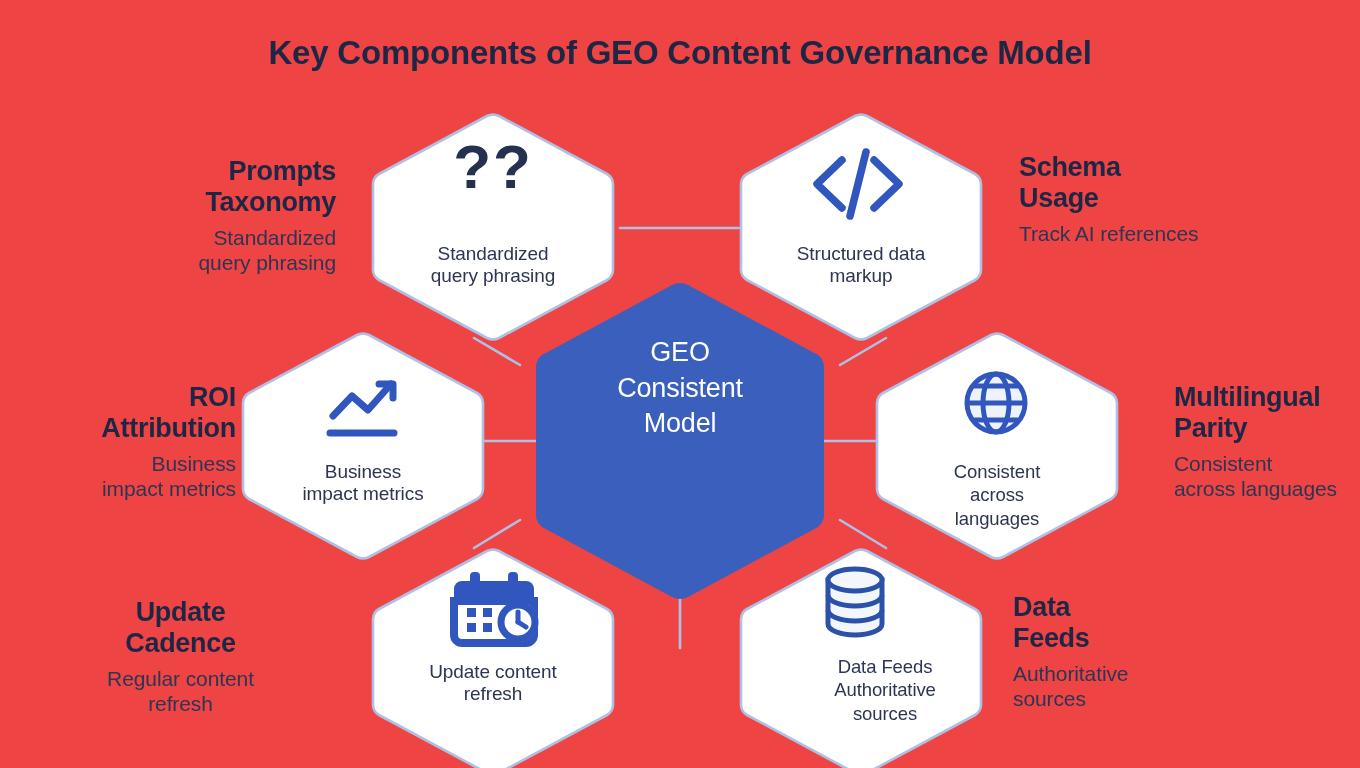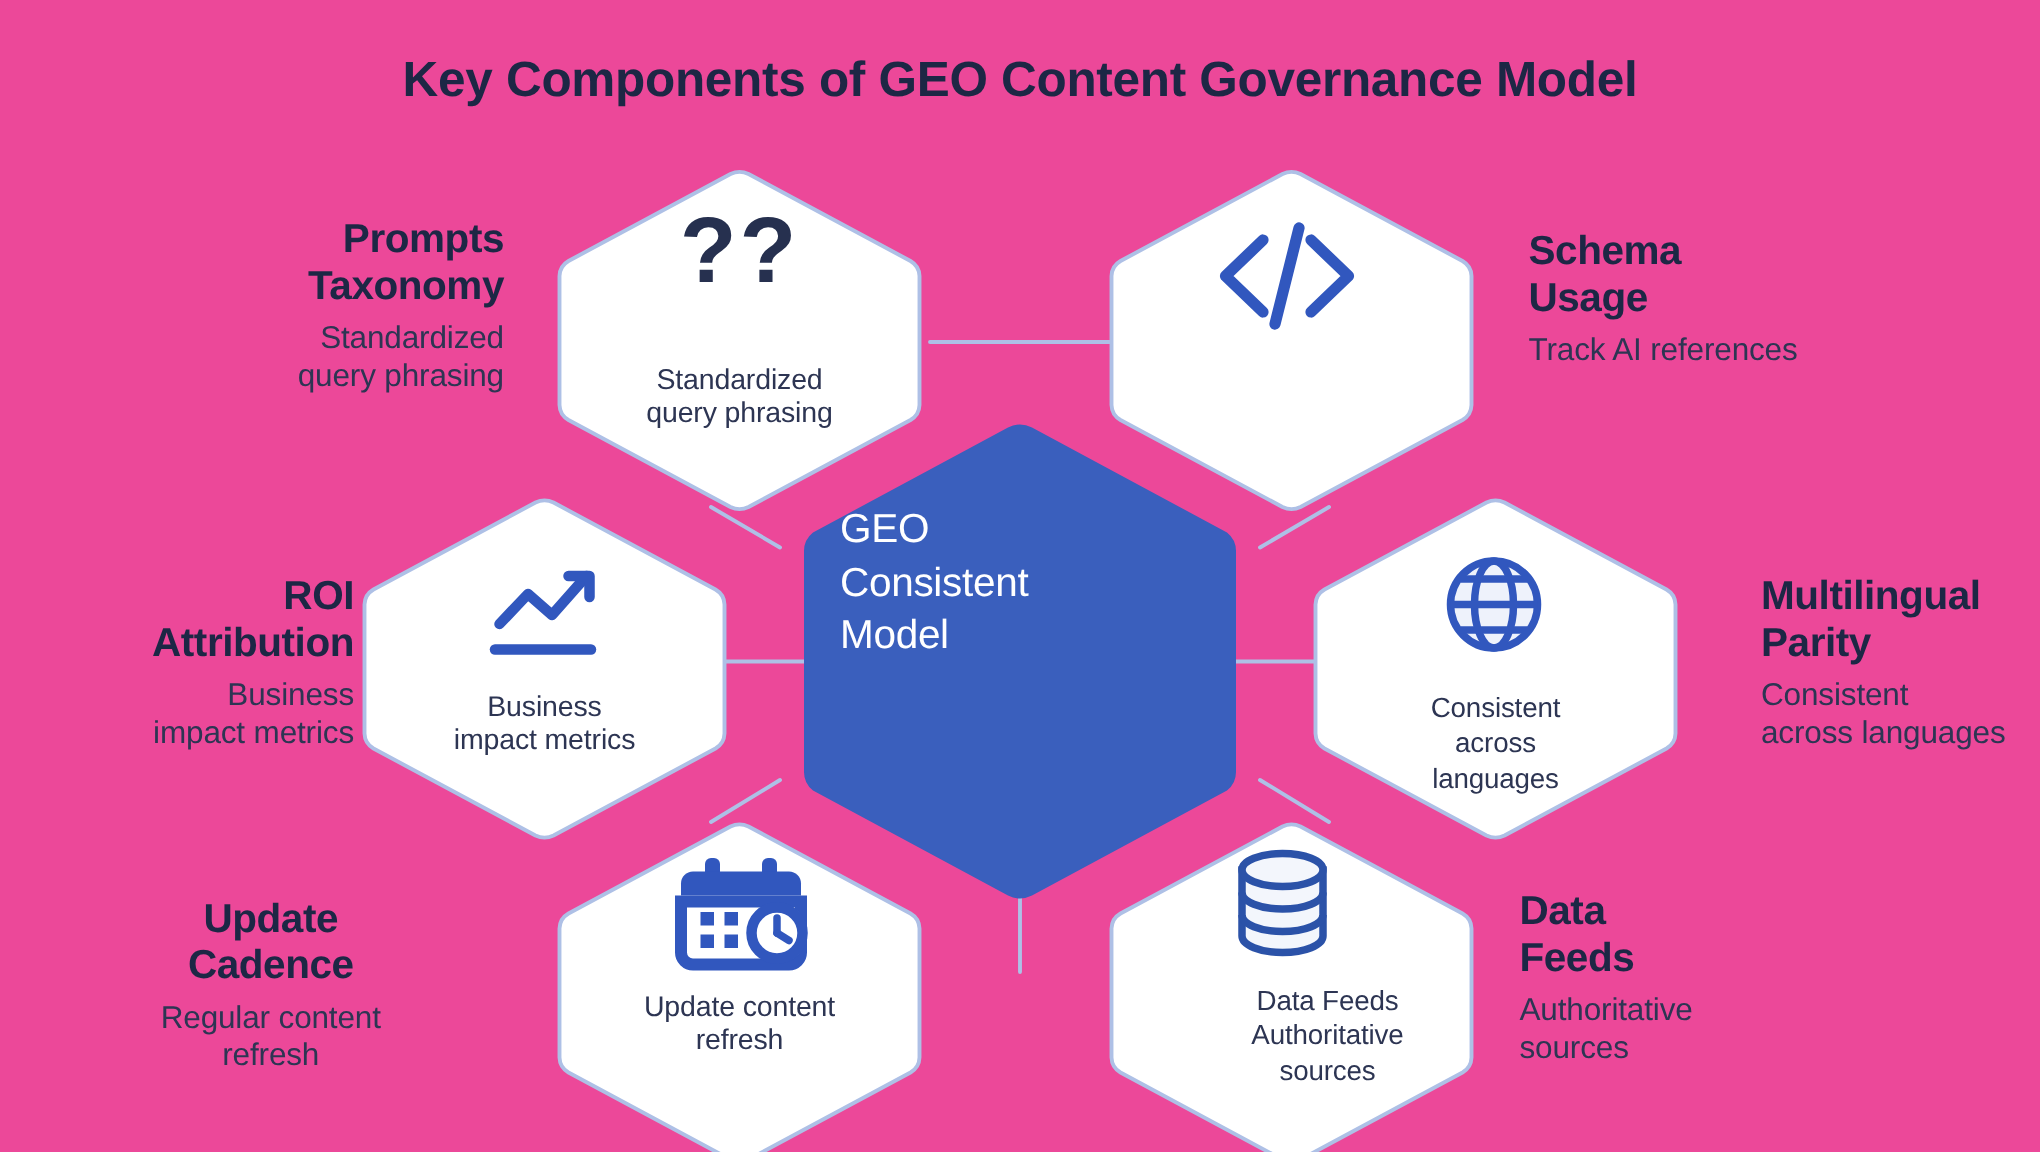--- a/index.html
+++ b/index.html
@@ -2,21 +2,21 @@
 <html><head>
 <meta charset="utf-8">
 <style>
   * { margin:0; padding:0; box-sizing:border-box; }
   html, body {
     width:1360px; height:768px;
     background:#ffffff;
     font-family:"Liberation Sans", sans-serif;
     overflow:hidden;
   }
-  #stage { position:relative; width:1360px; height:768px; background:#ec4899; }
+  #stage { position:relative; width:1360px; height:768px; background:#ef4444; }
 
   
   #title {
     position:absolute; top:34px; left:0; width:1360px;
     text-align:center;
     font-size:33px; font-weight:bold; letter-spacing:-0.2px;
     color:#1d2745;
     white-space:nowrap;
   }
 
@@ -34,41 +34,41 @@
   .hex-text {
     font-size:19px; color:#2d3553; line-height:1.18;
     font-weight:400; letter-spacing:-0.1px;
   }
   .hex-text-3 { font-size:18.5px; line-height:1.25; }
 
   
   #center-text {
     position:absolute;
     left:560px; top:335px; width:240px;
-    text-align:left;
+    text-align:center;
     color:#ffffff;
     font-size:27px; line-height:1.32; font-weight:400;
     letter-spacing:-0.2px;
   }
 
   
   .side-label { position:absolute; }
   .side-label .lbl-title {
     font-size:27px; font-weight:bold; color:#1d2745;
     line-height:1.15; letter-spacing:-0.3px;
   }
   .side-label .lbl-sub {
     font-size:21px; font-weight:400; color:#2d3553;
     line-height:1.2; margin-top:7px; letter-spacing:-0.1px;
   }
   .side-label.right { text-align:left; }
   .side-label.left  { text-align:right; }
 
   
-  #label-prompts     { left:20px;   top:144px;  width:316px;text-align:right; }
+  #label-prompts     { left:20px;   top:156px;  width:316px;text-align:right; }
   #label-roi         { left:10px;   top:382px;  width:226px; }
   #label-update      { left:10px;   top:597px;  width:341px;text-align:center; }
   #label-schema      { left:1019px; top:152px;  width:330px; }
   #label-multiling   { left:1138px; top:382px;  width:220px;margin-left:36px; }
   #label-datafeeds   { left:1013px; top:592px;  width:330px; }
 </style>
 </head>
 <body>
 
 <div id="stage">
@@ -199,20 +199,24 @@
     <div>GEO</div>
     <div>Consistent</div>
     <div>Model</div>
   </div>
 
   <div class="hex-content" style="left:373px; top:225px; width:240px; height:80px;">
     <div class="hex-text">Standardized</div>
     <div class="hex-text">query phrasing</div>
   </div>
 
+  <div class="hex-content" style="left:741px; top:225px; width:240px; height:80px;">
+    <div class="hex-text">Structured data</div>
+    <div class="hex-text">markup</div>
+  </div>
 
   <div class="hex-content" style="left:243px; top:443px; width:240px; height:80px;">
     <div class="hex-text">Business</div>
     <div class="hex-text">impact metrics</div>
   </div>
 
   <div class="hex-content" style="left:877px; top:445px; width:240px; height:100px;">
     <div class="hex-text hex-text-3">Consistent</div>
     <div class="hex-text hex-text-3">across</div>
     <div class="hex-text hex-text-3">languages</div>

